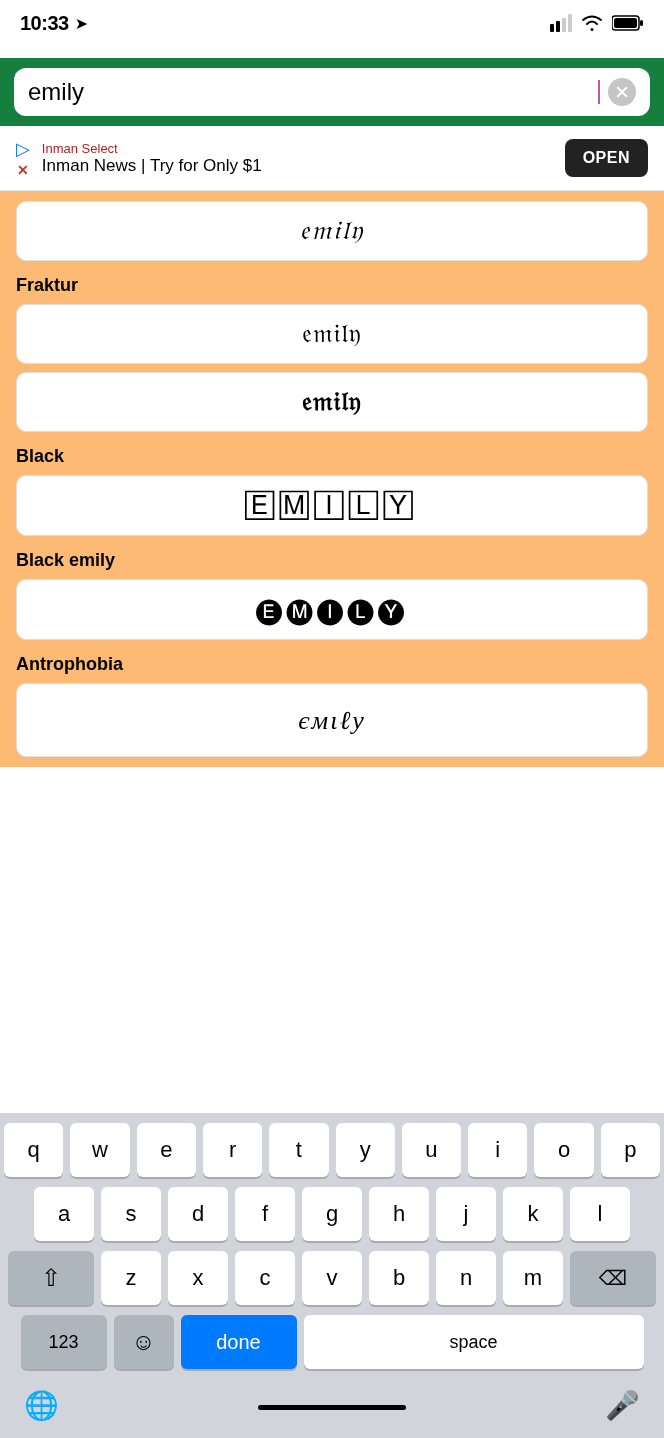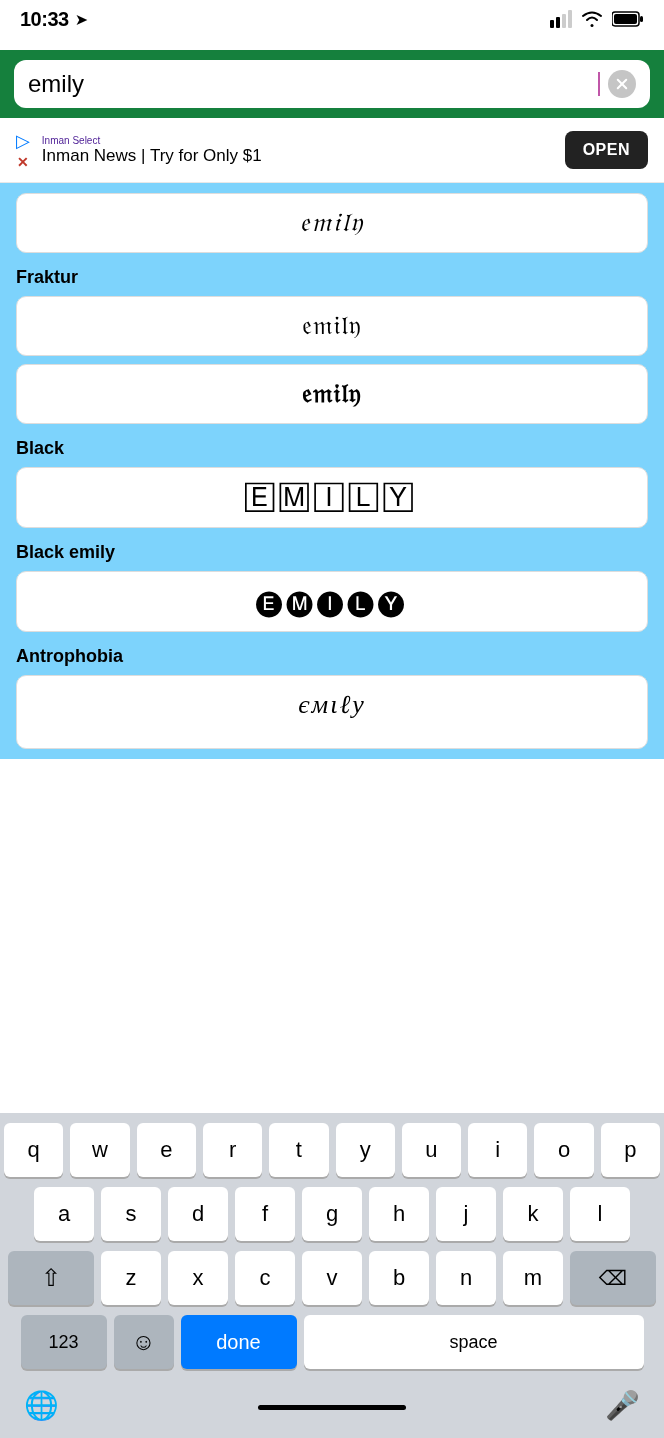--- a/index.html
+++ b/index.html
@@ -13,21 +13,21 @@
       position: relative;
     }
 
     
     .status-bar {
       display: flex;
       justify-content: space-between;
       align-items: center;
       padding: 12px 20px 24px 20px;
       background: #fff;
-      height: 50px;
+      height: 58px;
     }
     .status-time {
       font-size: 20px;
       font-weight: 700;
       letter-spacing: -0.5px;
     }
     .status-icons {
       display: flex;
       align-items: center;
       gap: 8px;
@@ -106,22 +106,22 @@
     }
     .ad-x {
       color: #c0392b;
       font-size: 14px;
       font-weight: bold;
     }
     .ad-text-area {
       flex: 1;
     }
     .ad-select-label {
-      font-size: 10px;
-      color: #4c1d95;
+      font-size: 13px;
+      color: #b91c1c;
     }
     .ad-title {
       font-size: 17px;
       color: #000000;
       font-weight: 400;
     }
     .ad-open-btn {
       background: #222;
       color: #fff;
       border: none;
@@ -129,21 +129,21 @@
       padding: 10px 18px;
       font-size: 16px;
       font-weight: 700;
       letter-spacing: 0.5px;
       cursor: pointer;
     }
 
     
     .content {
       padding: 10px 16px;
-      background: #7dd3fc;
+      background: #fdba74;
     }
 
     
     .preview-box {
       border: 1.5px solid #ddd;
       border-radius: 10px;
       padding: 14px;
       text-align: center;
       margin-bottom: 8px;
       background: #fff;
@@ -276,21 +276,21 @@
       height: 5px;
       background: #000;
       border-radius: 3px;
       margin: 8px auto 4px auto;
     }
 
     
     .antrophobia-partial {
       border: 1.5px solid #ddd;
       border-radius: 10px;
-      padding: 14px;
+      padding: 22px;
       text-align: center;
       background: #fff;
       overflow: hidden;
       height: 74px;
     }
   </style>
 </head>
 <body>
 
 <div class="status-bar">

